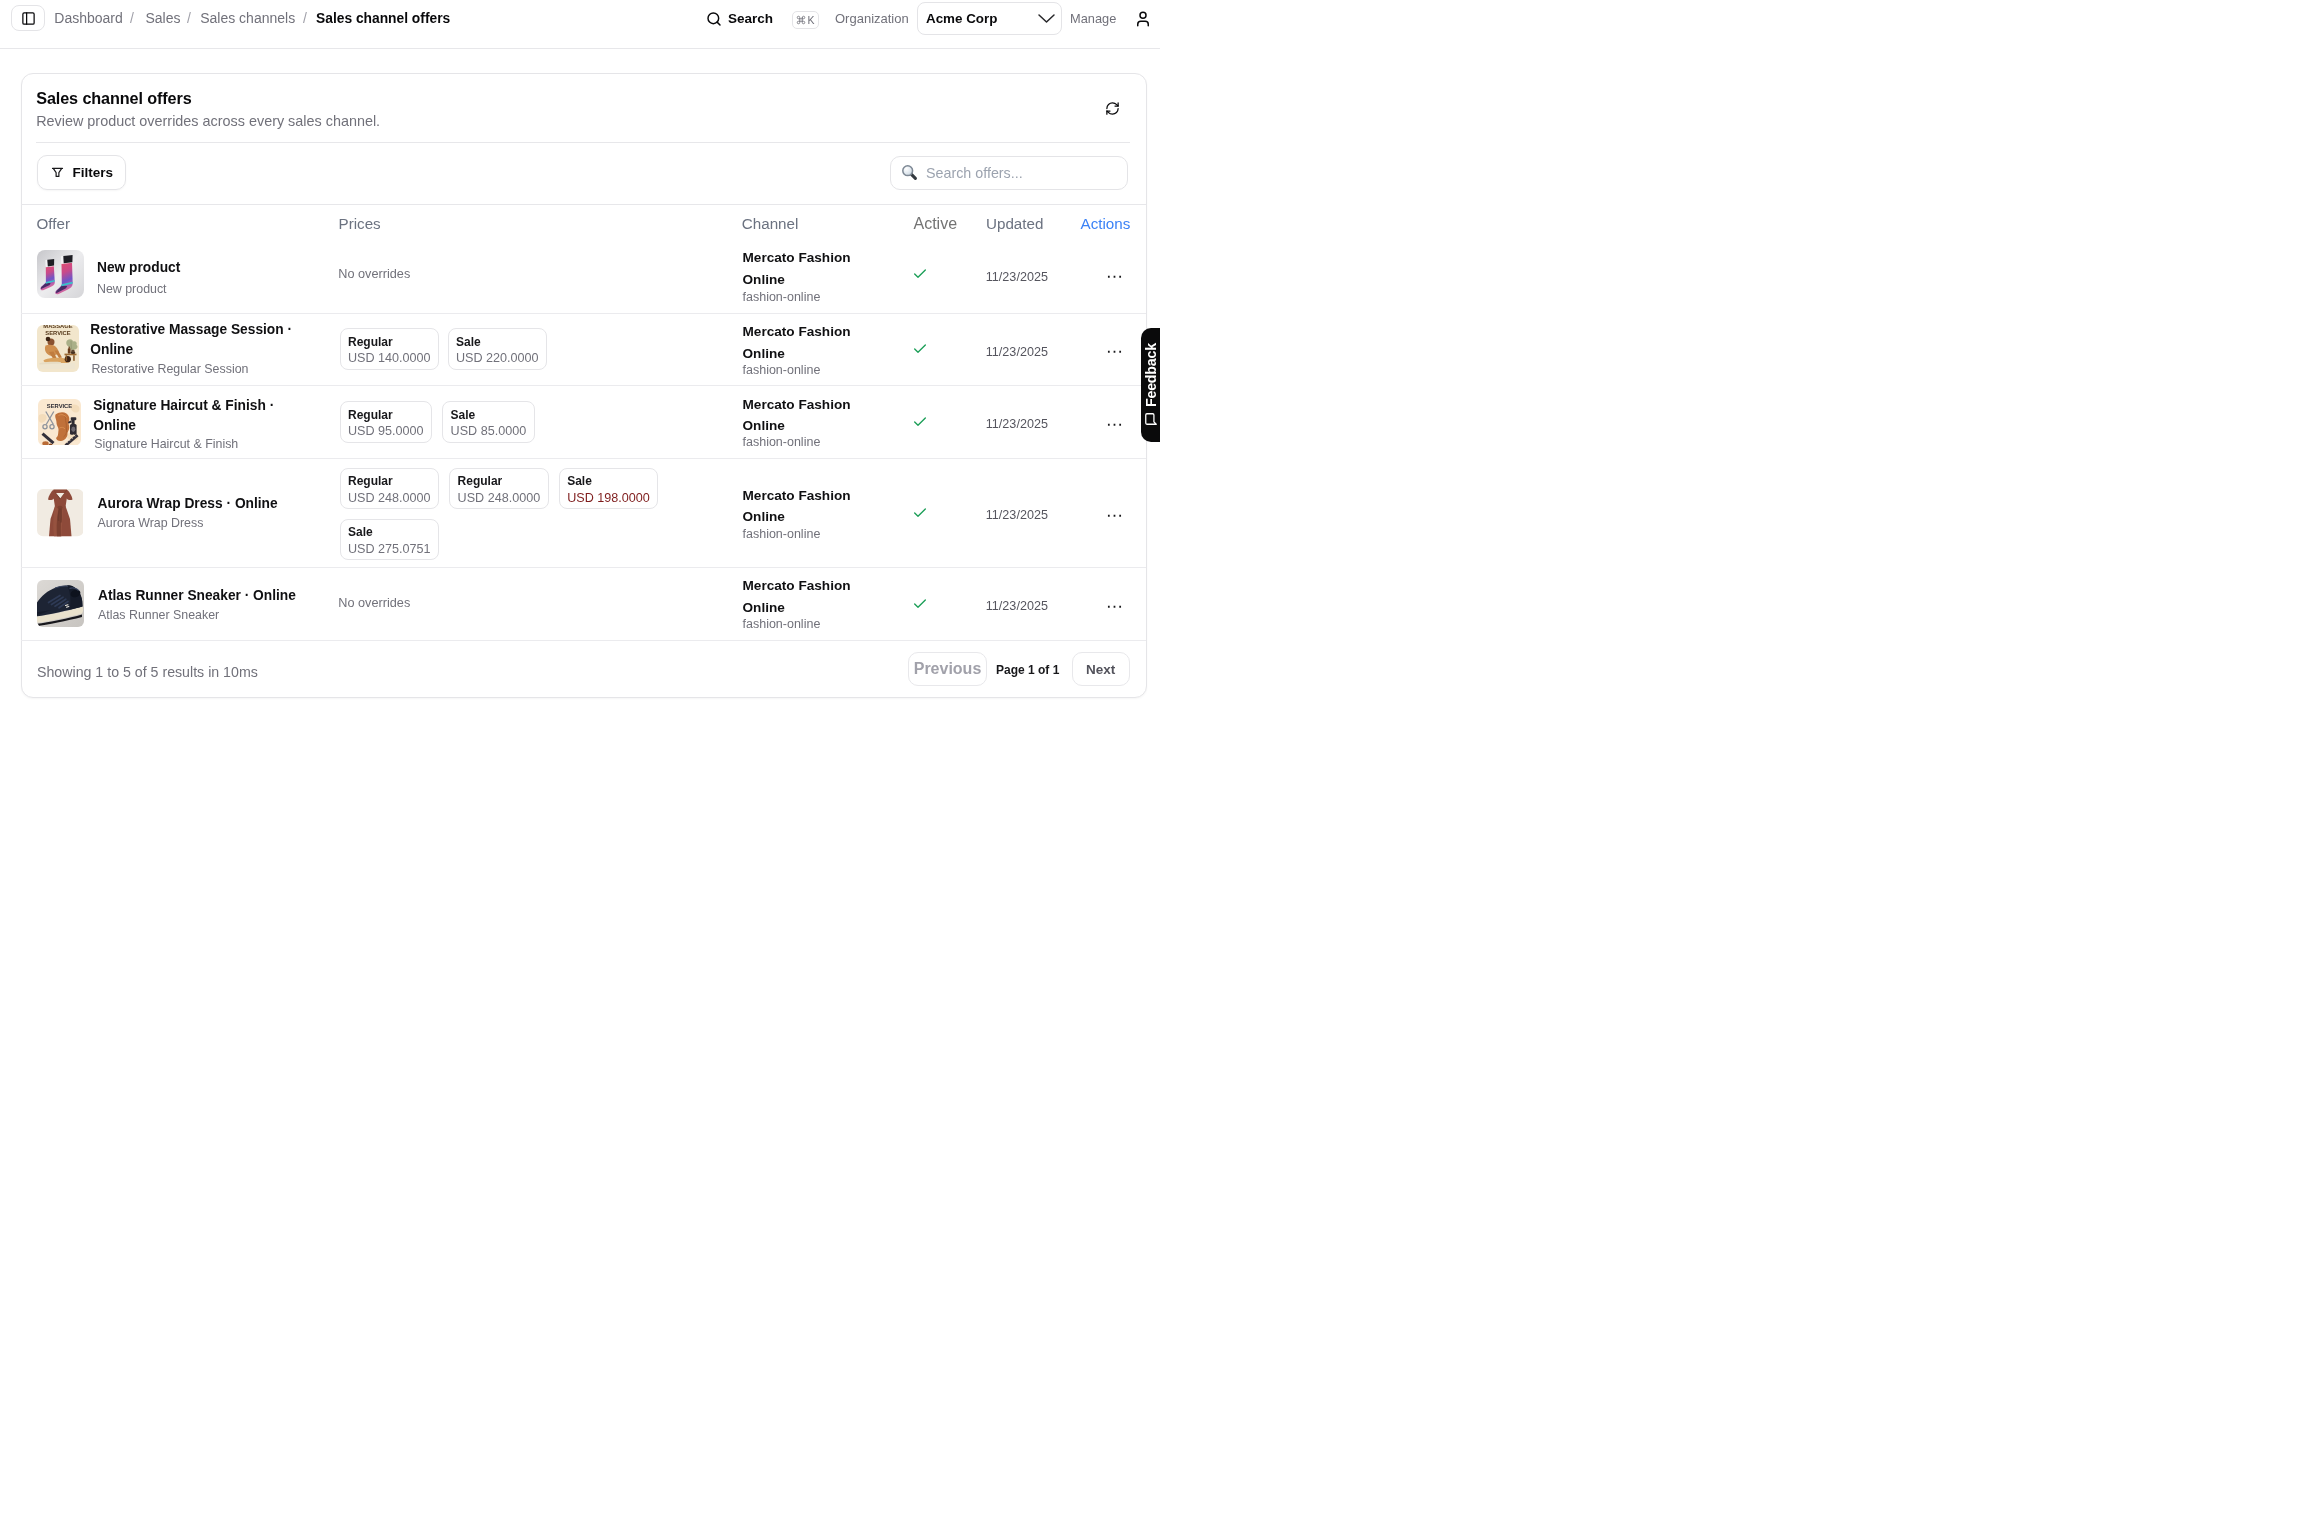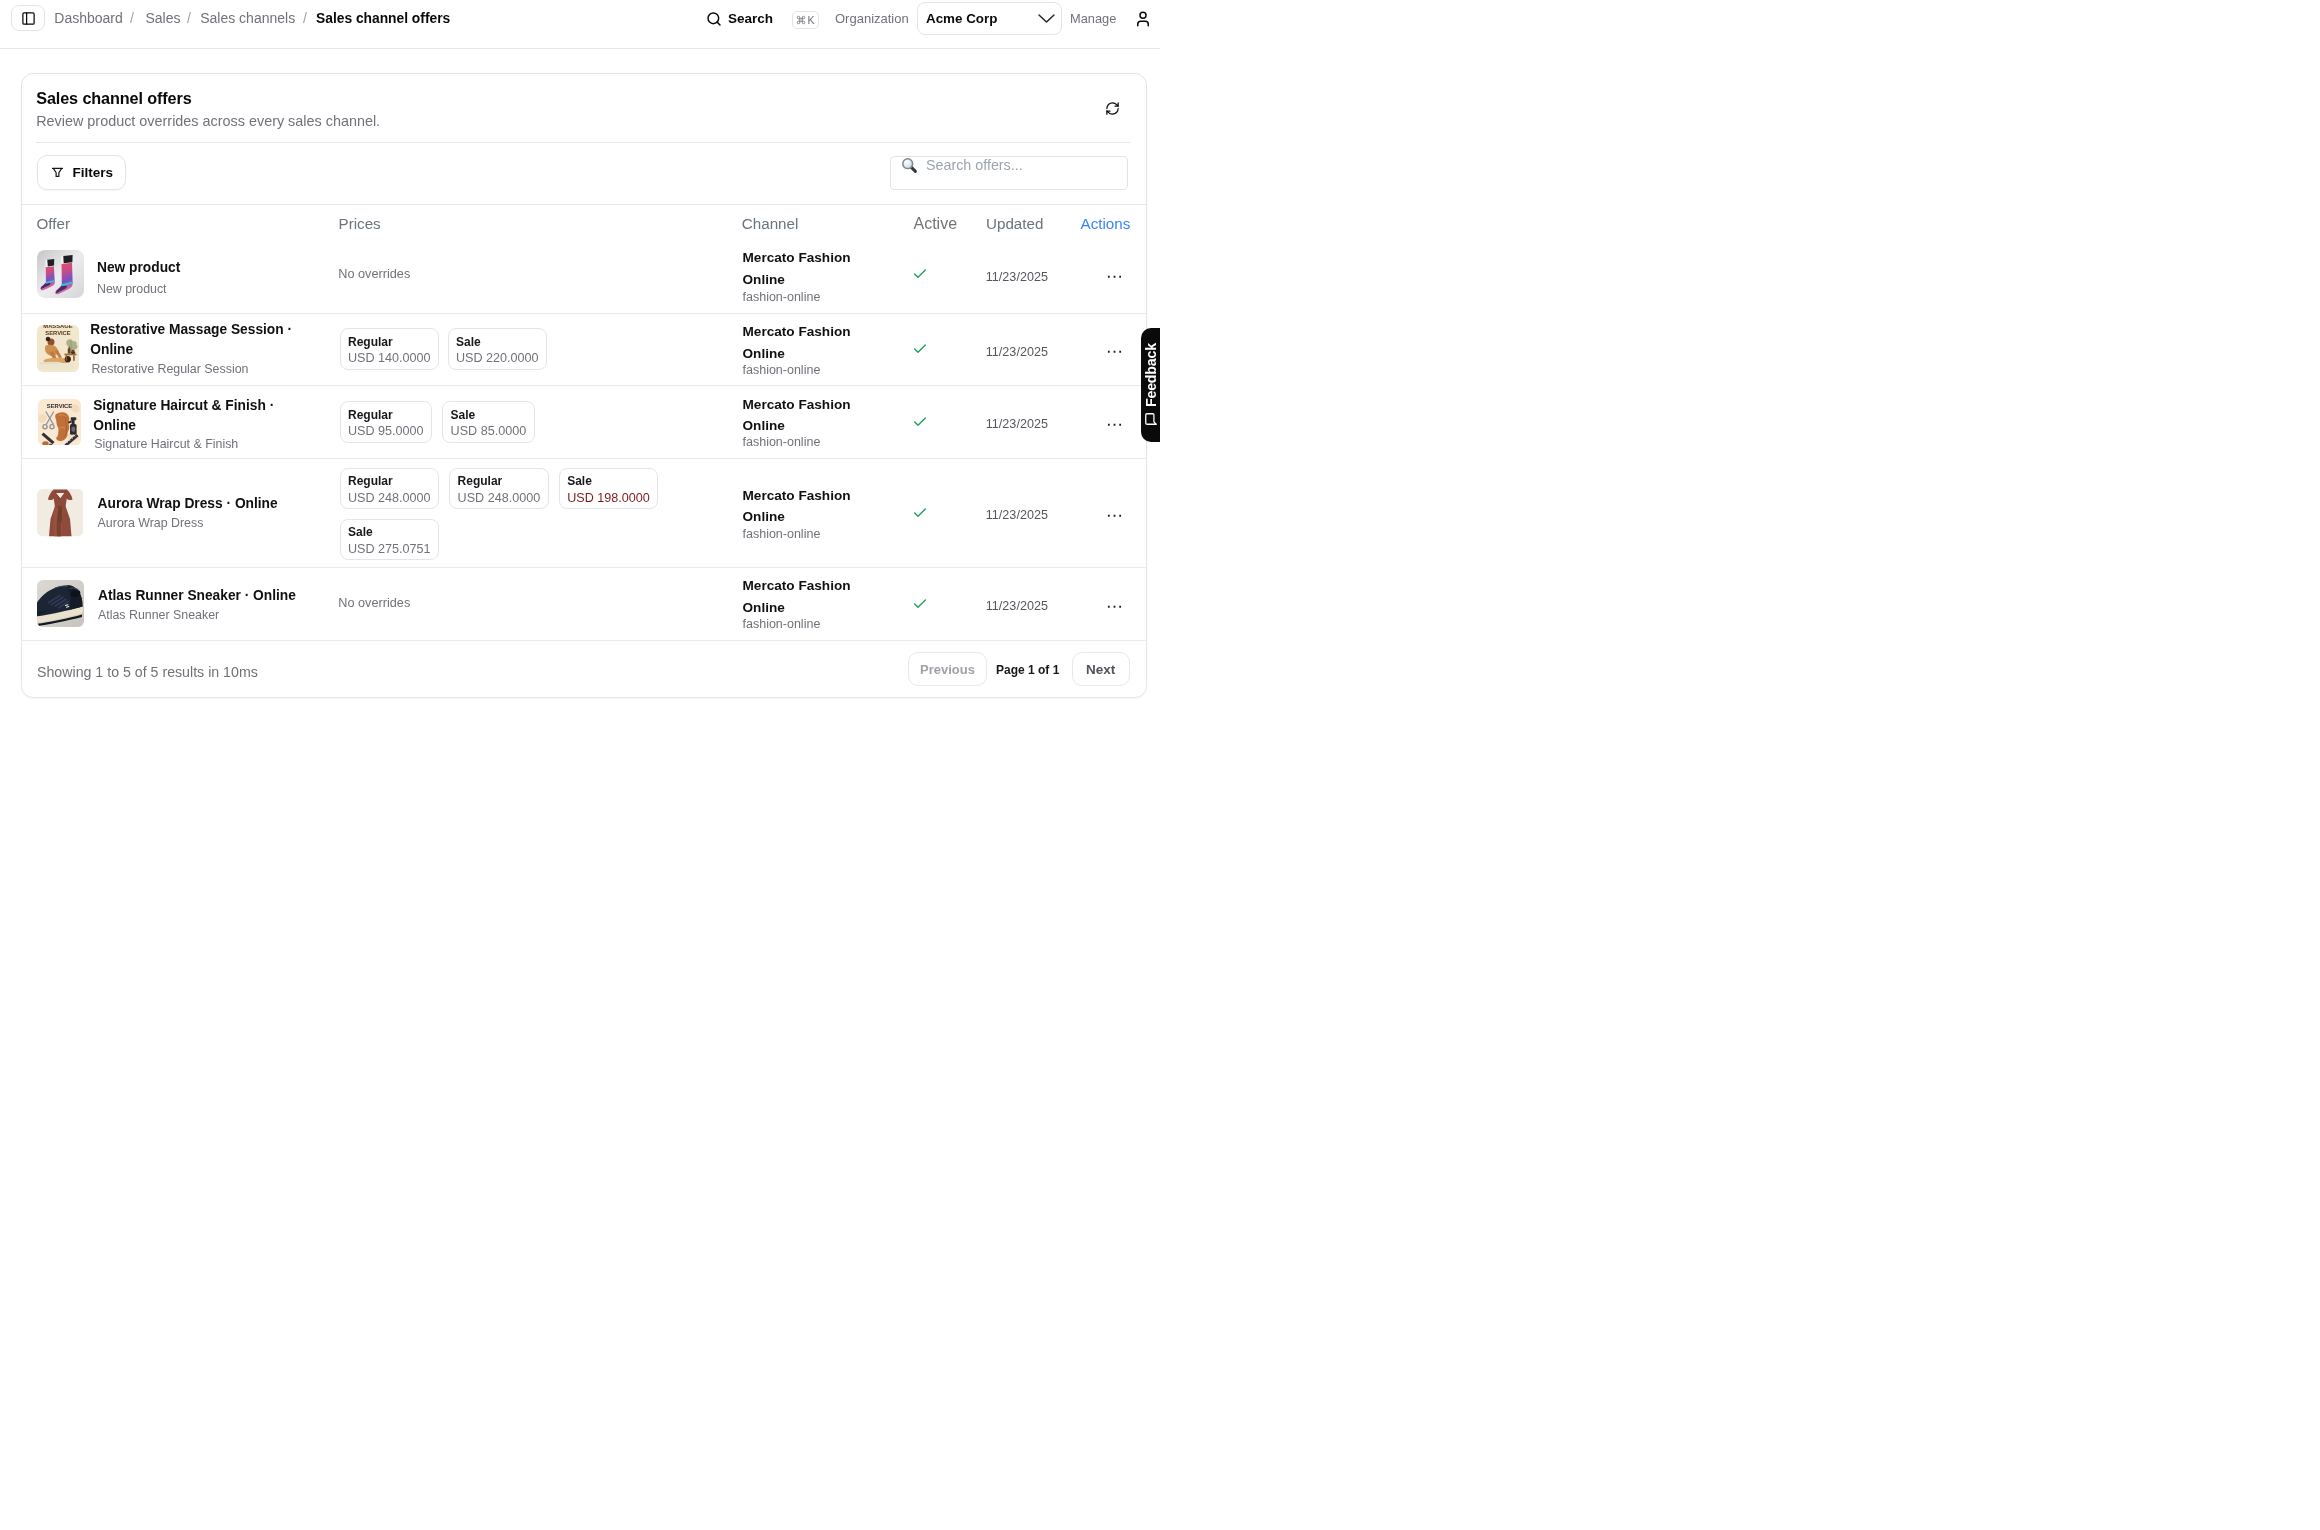--- a/index.html
+++ b/index.html
@@ -72,21 +72,21 @@
 
 <div class="abs" style="left:36.2px;top:141.9px;width:1094px;height:1px;background:#e7e7ea;"></div>
 
 <div class="abs" style="left:36.6px;top:155px;width:89.4px;height:34.8px;border:1px solid #e4e4e7;border-radius:10px;display:flex;align-items:center;justify-content:center;gap:8px;box-shadow:0 1px 2px rgba(0,0,0,0.04);">
   <svg width="15" height="15" viewBox="0 0 24 24" fill="none" stroke="#18181b" stroke-width="1.9" stroke-linecap="round" stroke-linejoin="round">
       <path d="M4 5.5h16M5.2 5.5l4.6 6.8v5.9h4.4v-5.9l4.6-6.8"></path>
     </svg>
   <span style="font-size:13.5px;font-weight:600;color:#09090b;">Filters</span>
 </div>
 
-<div class="abs" style="left:890px;top:155.5px;width:238px;height:34px;border:1px solid #e4e4e7;border-radius:4px;display:flex;align-items:flex-start;padding-left:10px;gap:8px;">
+<div class="abs" style="left:890px;top:155.5px;width:238px;height:34px;border:1px solid #e4e4e7;border-radius:10px;display:flex;align-items:center;padding-left:10px;gap:8px;">
   <svg width="17" height="17" viewBox="0 0 17 17">
     <defs>
         <radialGradient id="lens" cx="0.35" cy="0.3" r="0.9">
           <stop offset="0" stop-color="#ffffff"></stop>
           <stop offset="0.55" stop-color="#dfe7ee"></stop>
           <stop offset="1" stop-color="#b9c4cf"></stop>
         </radialGradient>
       </defs>
     <line x1="10.2" y1="10.2" x2="14.4" y2="14.4" stroke="#343a40" stroke-width="3.1" stroke-linecap="round"></line>
     <circle cx="6.7" cy="6.7" r="4.9" fill="url(#lens)" stroke="#7d8894" stroke-width="1.5"></circle>
@@ -337,21 +337,21 @@
 <div class="abs" style="left:742.5px;top:575.15px;font-size:13.6px;line-height:21.5px;font-weight:600;color:#101012;">Mercato Fashion<br>Online</div>
 <span class="abs gray" style="left:742.5px;top:615.6px;font-size:12.5px;line-height:17.5px;">fashion-online</span>
 <svg class="abs" style="left:911.8px;top:595.6px;" width="16" height="16" viewBox="0 0 24 24" fill="none" stroke="#1b9e57" stroke-width="2" stroke-linecap="round" stroke-linejoin="round">
     <path d="M20 6 9 17l-5-5"></path>
   </svg>
 <span class="abs" style="left:985.8px;top:598.4px;font-size:12.6px;line-height:16px;color:#55555e;">11/23/2025</span>
 <span class="abs" style="left:1106px;top:597.9px;font-size:17px;line-height:17px;color:#18181b;letter-spacing:0.5px;">⋯</span>
 
 <span class="abs gray" style="left:37px;top:662px;font-size:14.2px;line-height:20px;">Showing 1 to 5 of 5 results in 10ms</span>
 <div class="abs" style="left:908px;top:652px;width:79px;height:34px;border:1px solid #e8e8eb;border-radius:10px;display:flex;align-items:center;justify-content:center;">
-  <span style="font-size:13px;font-weight:600;color:#a1a1aa;">Previous</span>
+  <span style="font-size:16px;font-weight:600;color:#a1a1aa;">Previous</span>
 </div>
 <span class="abs" style="left:996px;top:662.5px;font-size:12px;line-height:14px;font-weight:600;color:#18181b;">Page 1 of 1</span>
 <div class="abs" style="left:1072px;top:652px;width:57.5px;height:34px;border:1px solid #e8e8eb;border-radius:10px;display:flex;align-items:center;justify-content:center;">
   <span style="font-size:13.5px;font-weight:600;color:#52525b;">Next</span>
 </div>
 
 <div class="abs" style="left:1141px;top:327.6px;width:19px;height:114.8px;background:#0a0a0b;border-radius:10px 0 0 10px;overflow:hidden;">
   <div style="position:absolute;left:0;top:114.8px;width:114.8px;height:19px;transform:rotate(-90deg);transform-origin:0 0;display:flex;align-items:center;justify-content:center;gap:5px;">
     <svg width="14" height="14" viewBox="0 0 24 24" fill="none" stroke="#fff" stroke-width="2.2" stroke-linecap="round" stroke-linejoin="round">
         <path d="M21 15a2 2 0 0 1-2 2H7l-4 4V5a2 2 0 0 1 2-2h14a2 2 0 0 1 2 2z"></path>

